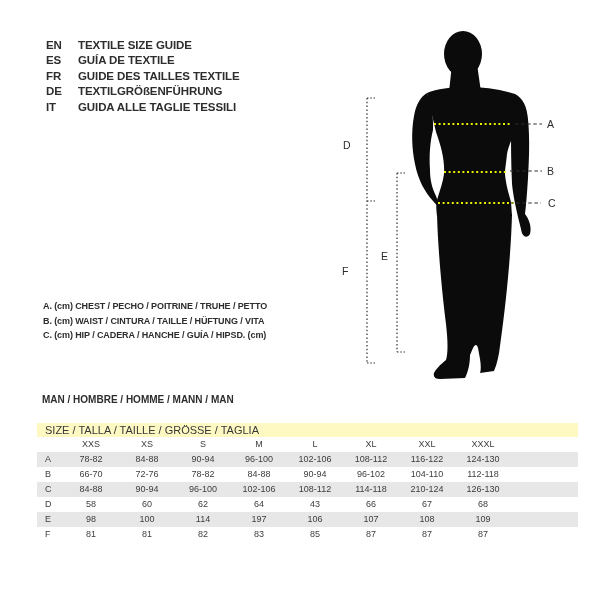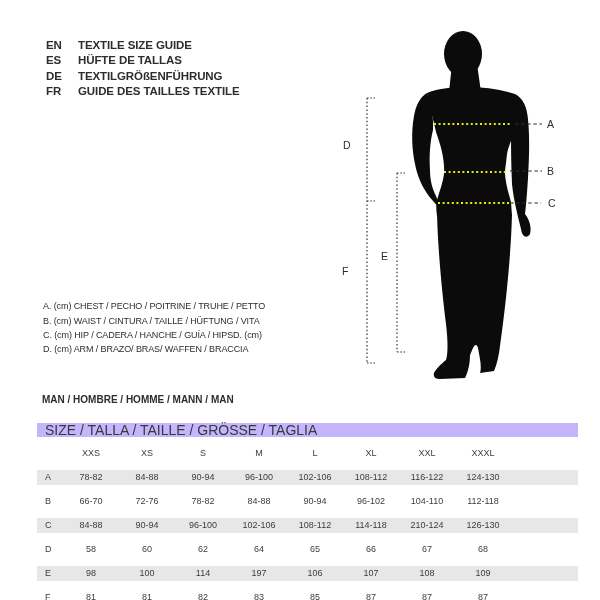--- a/index.html
+++ b/index.html
@@ -21,55 +21,59 @@
   
   .figure-svg { position:absolute; left:330px; top:18px; }
   .sil { fill:var(--silhouette,#0b0b0b); }
   .y-line { stroke:var(--highlight,#e7ee00); stroke-width:2; stroke-dasharray:2 2.6; fill:none; }
   .m-dash { stroke:var(--guide,#2f2f2f); stroke-width:1.1; stroke-dasharray:3.5 2.6; fill:none; }
   .v-dot { stroke:var(--guide,#2f2f2f); stroke-width:1.2; stroke-dasharray:1.5 2.3; fill:none; }
   .tick { stroke:var(--guide,#2f2f2f); stroke-width:1.1; stroke-dasharray:1.5 1.8; fill:none; }
   text.marker { font-family:"Liberation Sans","DejaVu Sans",sans-serif; font-size:10.5px; fill:#2c2c2c; }
 
   
-  .legend { position:absolute; left:43px; top:299px; font-weight:400; font-size:9px; letter-spacing:-0.1px; color:#2d2d2d; }
+  .legend { position:absolute; left:43px; top:299px; font-weight:700; font-size:9px; letter-spacing:-0.1px; color:#2d2d2d; }
   .legend-line { height:14.4px; display:flex; align-items:center; white-space:nowrap; }
 
   
   .gender { position:absolute; left:42px; top:393px; font-weight:700; font-size:10px; height:14px; line-height:14px; color:#2d2d2d; }
 
   
   .size-table { position:absolute; left:37px; top:423px; width:541px; font-size:9px; color:#3d3d3d; }
-  .st-band { height:14px; line-height:14px; background:#c4b5fd; padding-left:8px; font-size:14px; color:#383838; }
-  .st-row { display:grid; grid-template-columns:26px repeat(8,56px) 1fr; height:15px; line-height:15px;margin-top:9px; }
+  .st-band { height:14px; line-height:14px; background:#fef9c3; padding-left:8px; font-size:11px; color:#383838; }
+  .st-row { display:grid; grid-template-columns:26px repeat(8,56px) 1fr; height:15px; line-height:15px; }
   .st-row.alt { background:#e7e7e7; }
   .st-row .lbl { padding-left:8px; text-align:left; }
   .st-row .val { text-align:center; }
 </style>
 </head>
 <body>
 
 <div class="canvas">
 
   <div class="langs">
     <div class="lang-row">
       <span class="lang-code">EN</span>
       <span class="lang-text">TEXTILE SIZE GUIDE</span>
     </div>
     <div class="lang-row">
       <span class="lang-code">ES</span>
-      <span class="lang-text">HÜFTE DE TALLAS</span>
+      <span class="lang-text">GUÍA DE TEXTILE</span>
+    </div>
+    <div class="lang-row">
+      <span class="lang-code">FR</span>
+      <span class="lang-text">GUIDE DES TAILLES TEXTILE</span>
     </div>
     <div class="lang-row">
       <span class="lang-code">DE</span>
       <span class="lang-text">TEXTILGRÖßENFÜHRUNG</span>
     </div>
     <div class="lang-row">
-      <span class="lang-code">FR</span>
-      <span class="lang-text">GUIDE DES TAILLES TEXTILE</span>
+      <span class="lang-code">IT</span>
+      <span class="lang-text">GUIDA ALLE TAGLIE TESSILI</span>
     </div>
   </div>
 
   <svg class="figure-svg" width="255" height="375" viewBox="330 20 255 375" xmlns="http://www.w3.org/2000/svg">
 
     <g>
       <ellipse class="sil" cx="463" cy="56" rx="19" ry="23"></ellipse>
       <path class="sil" d="M452 66 L477 66 L481 94 L449 94 Z"></path>
 
       <path class="sil" d="M427 95
@@ -142,21 +146,20 @@
     <text class="marker" x="548" y="209">C</text>
     <text class="marker" x="343" y="151">D</text>
     <text class="marker" x="381" y="262">E</text>
     <text class="marker" x="342" y="277">F</text>
   </svg>
 
   <div class="legend">
     <div class="legend-line">A. (cm) CHEST / PECHO / POITRINE / TRUHE / PETTO</div>
     <div class="legend-line">B. (cm) WAIST / CINTURA / TAILLE / HÜFTUNG / VITA</div>
     <div class="legend-line">C. (cm) HIP / CADERA / HANCHE / GUÍA / HIPSD. (cm)</div>
-    <div class="legend-line">D. (cm) ARM / BRAZO/ BRAS/ WAFFEN / BRACCIA</div>
   </div>
 
   <div class="gender">MAN / HOMBRE / HOMME / MANN / MAN</div>
 
   <div class="size-table">
     <div class="st-band">SIZE / TALLA / TAILLE / GRÖSSE / TAGLIA</div>
 
     <div class="st-row st-head">
       <span class="lbl"></span>
       <span class="val">XXS</span>
@@ -204,21 +207,21 @@
       <span class="val">210-124</span>
       <span class="val">126-130</span>
     </div>
 
     <div class="st-row">
       <span class="lbl">D</span>
       <span class="val">58</span>
       <span class="val">60</span>
       <span class="val">62</span>
       <span class="val">64</span>
-      <span class="val">65</span>
+      <span class="val">43</span>
       <span class="val">66</span>
       <span class="val">67</span>
       <span class="val">68</span>
     </div>
 
     <div class="st-row alt">
       <span class="lbl">E</span>
       <span class="val">98</span>
       <span class="val">100</span>
       <span class="val">114</span>

